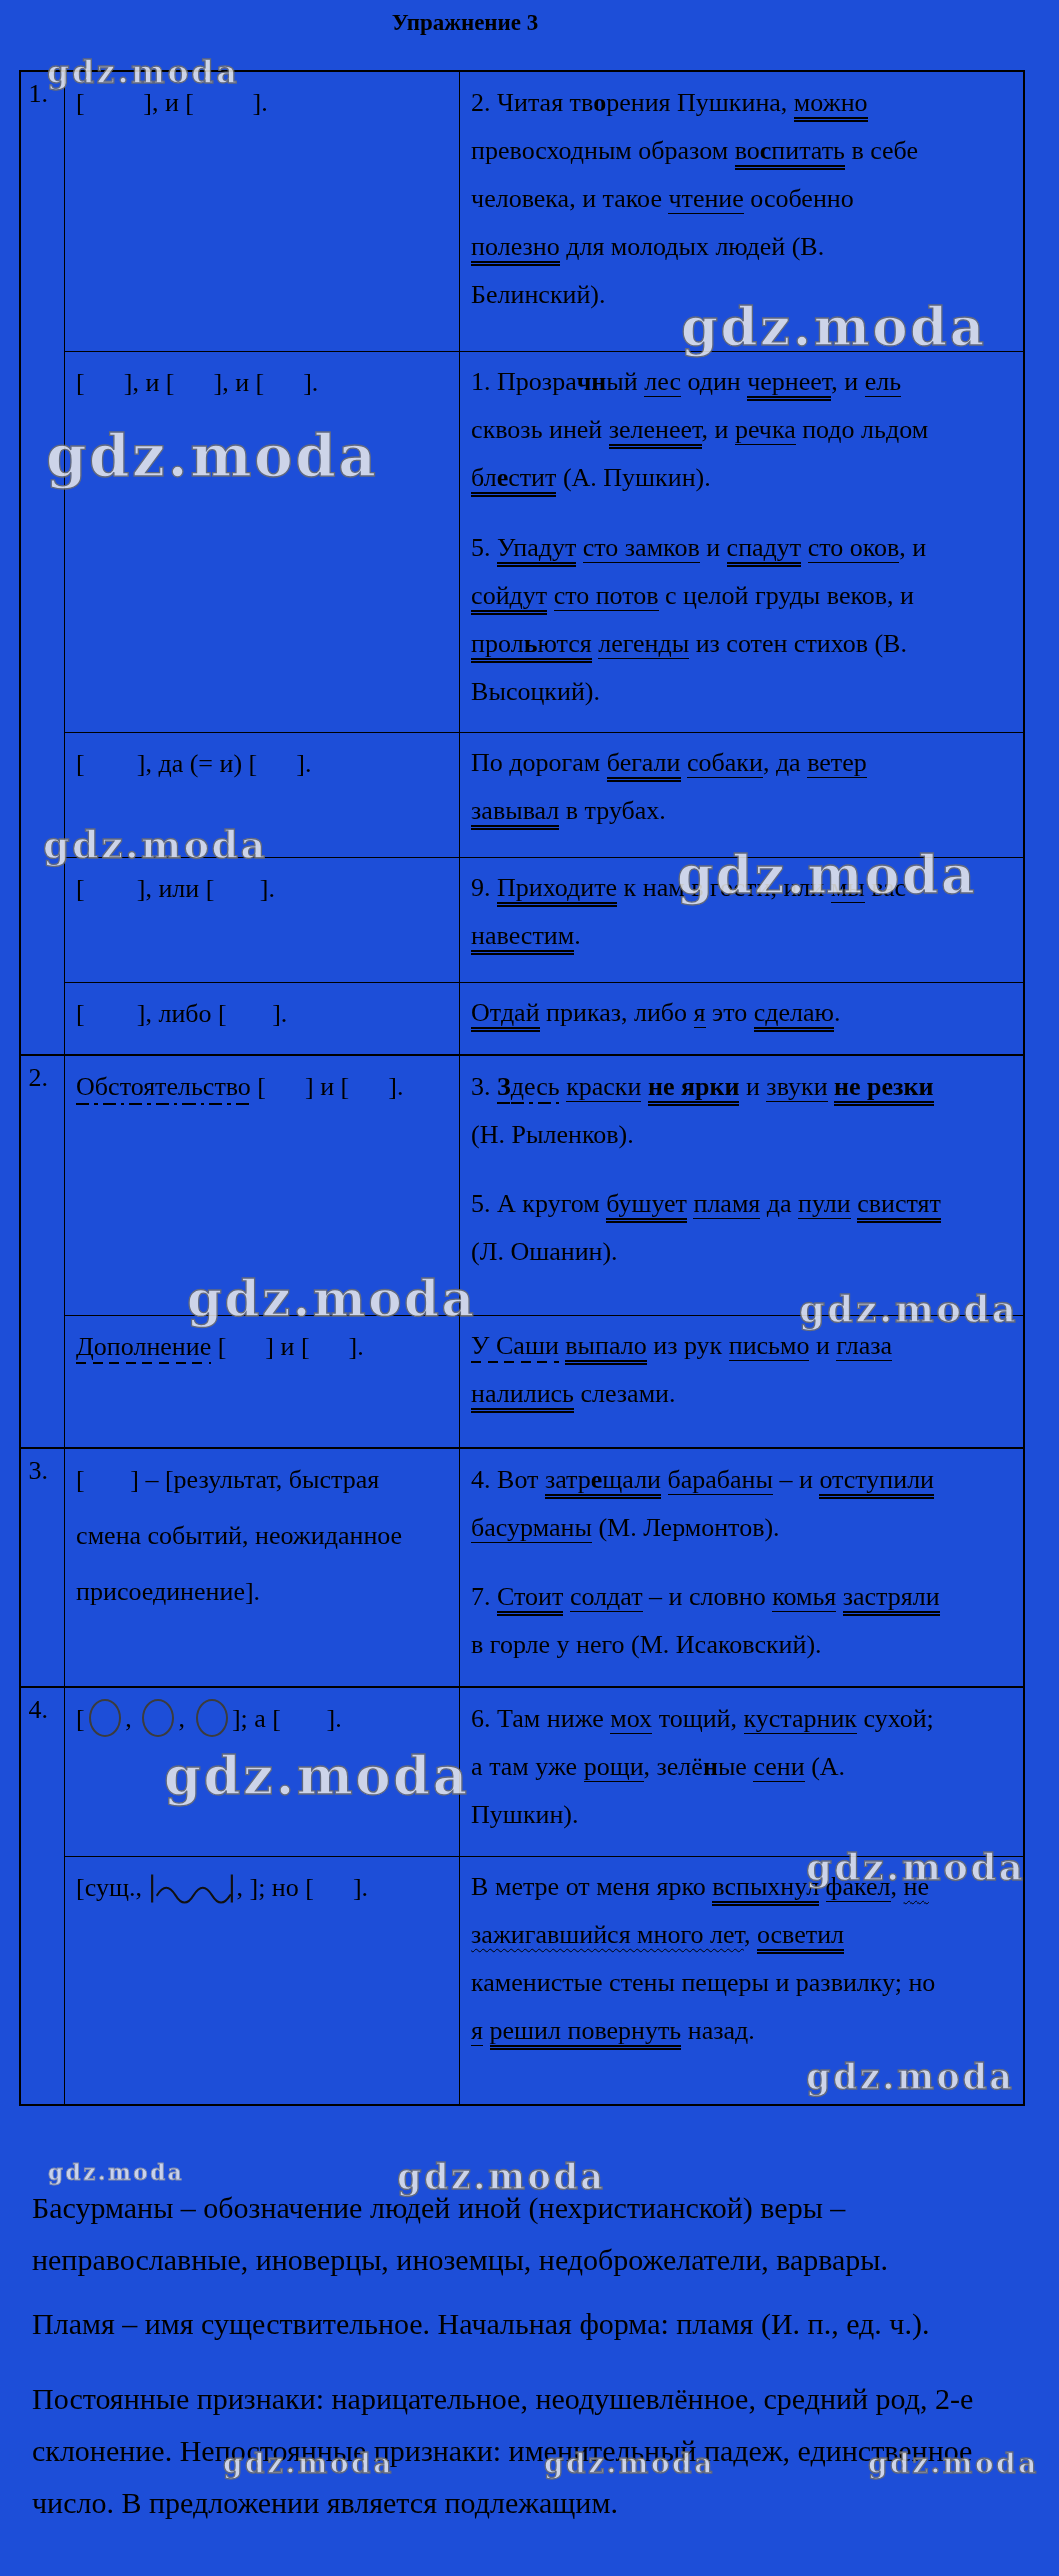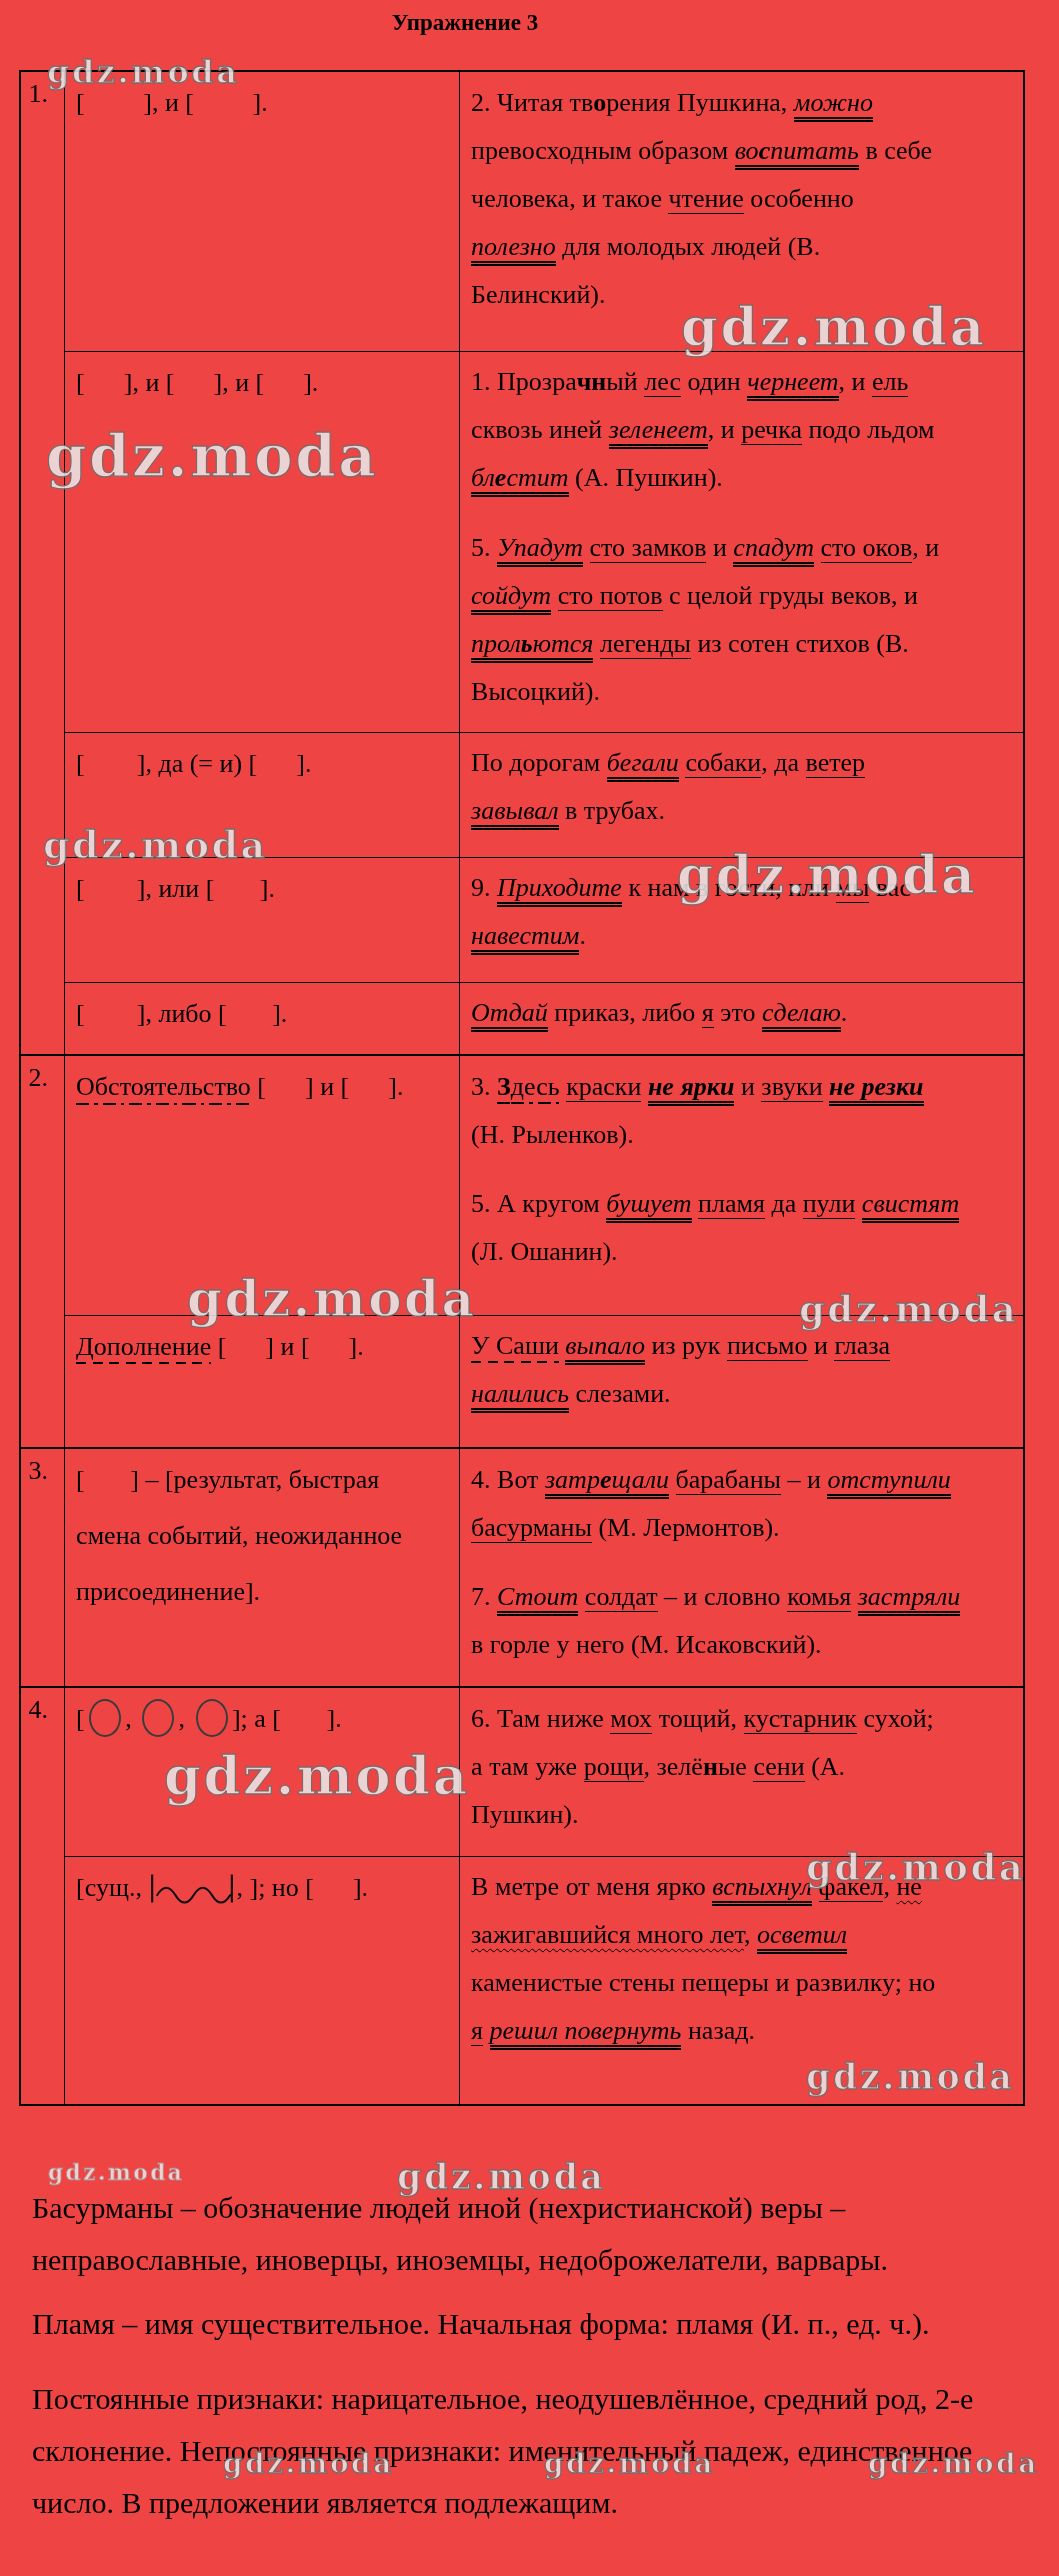--- a/index.html
+++ b/index.html
@@ -1,20 +1,20 @@
 <!DOCTYPE html>
 <html style="font-size:13.3px"><head>
 <meta charset="utf-8">
 <style>
   html,body{margin:0;padding:0;background:#fff;}
   .page{
     position:relative;
     width:1060px;
     height:2576px;
-    background:#ef4444;
+    background:#1d4ed8;
     color:#000;
     font-family:"Liberation Serif","DejaVu Serif",serif;
     overflow:hidden;
   }
   .title{
     width:930px;
     padding-top:10px;
     text-align:center;
     font-weight:bold;
     font-size:23px;
@@ -36,21 +36,21 @@
   tr.r0{height:280px} tr.r1{height:381px} tr.r2{height:125px} tr.r3{height:125px}
   tr.r4{height:73px}  tr.r5{height:260px} tr.r6{height:133px} tr.r7{height:239px}
   tr.r8{height:169px} tr.r9{height:249px}
   .num-cell{font-size:26px;padding:6.6px 0 0 7.5px;}
   .schema-cell{padding:0;}
   .schema-inner{font-size:26px;line-height:56px;padding:3.3px 5px 0 11.6px;}
   .example-cell{font-size:26px;line-height:48px;padding:6.6px 10px 0 11.6px;}
   .para + .para{margin-top:21.6px;}
   
   .u-s{border-bottom:1.7px solid #000;padding-bottom:0;}
-  .u-d{border-bottom:5.8px double #000;font-style:italic;}
+  .u-d{border-bottom:5.8px double #000;}
   .u-dd{
     background-image:repeating-linear-gradient(to right,#000 0 13.3px,transparent 13.3px 18.3px,#000 18.3px 21.6px,transparent 21.6px 26.6px);
     background-repeat:no-repeat;background-position:0 100%;background-size:100% 2.1px;
     padding-bottom:3.3px;
   }
   .u-da{
     background-image:repeating-linear-gradient(to right,#000 0 10px,transparent 10px 16.6px);
     background-repeat:no-repeat;background-position:0 100%;background-size:100% 2.1px;
     padding-bottom:3.3px;
   }

